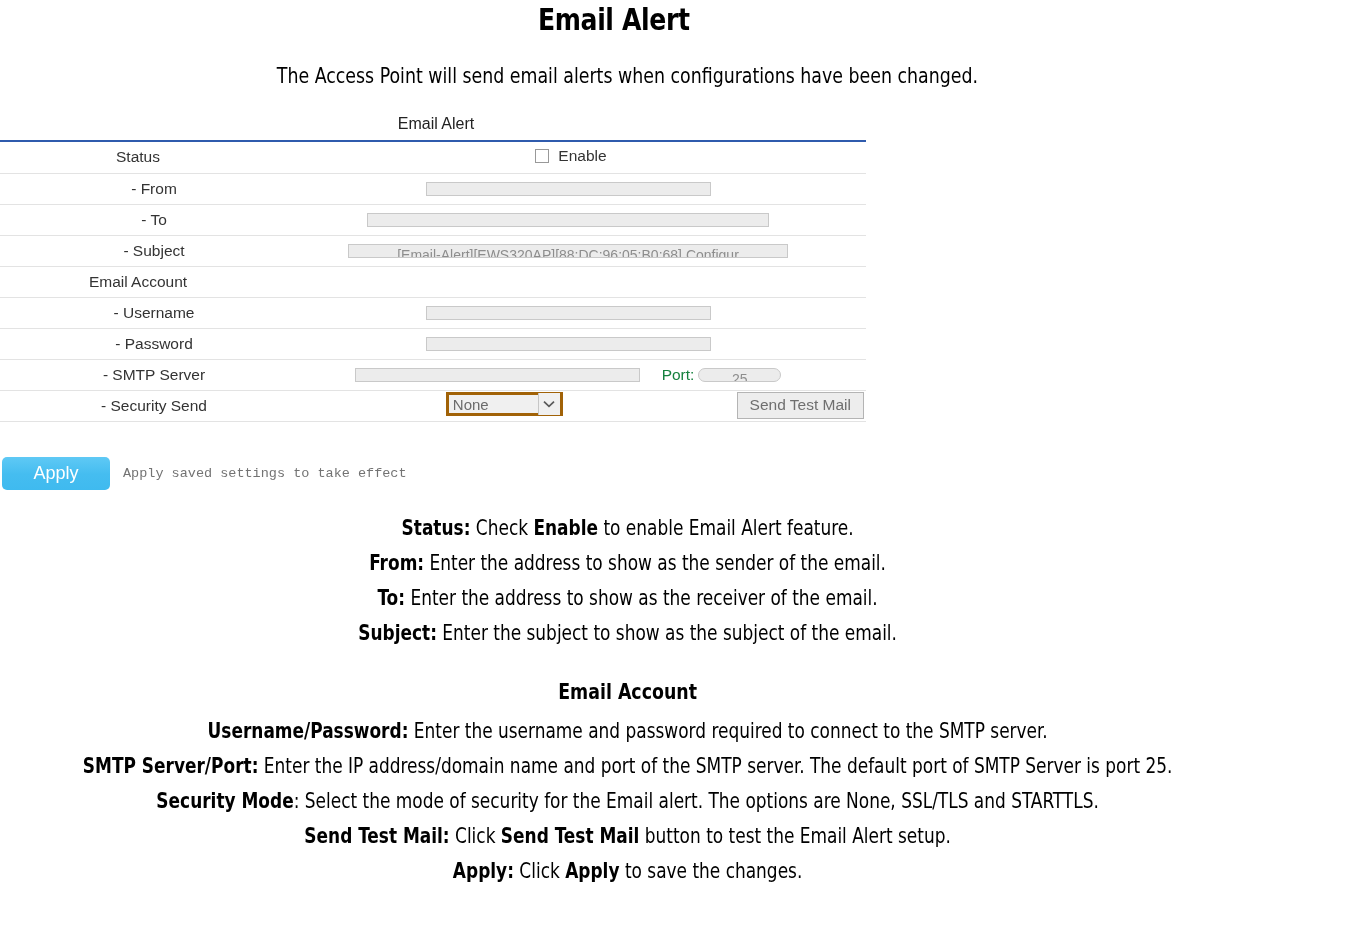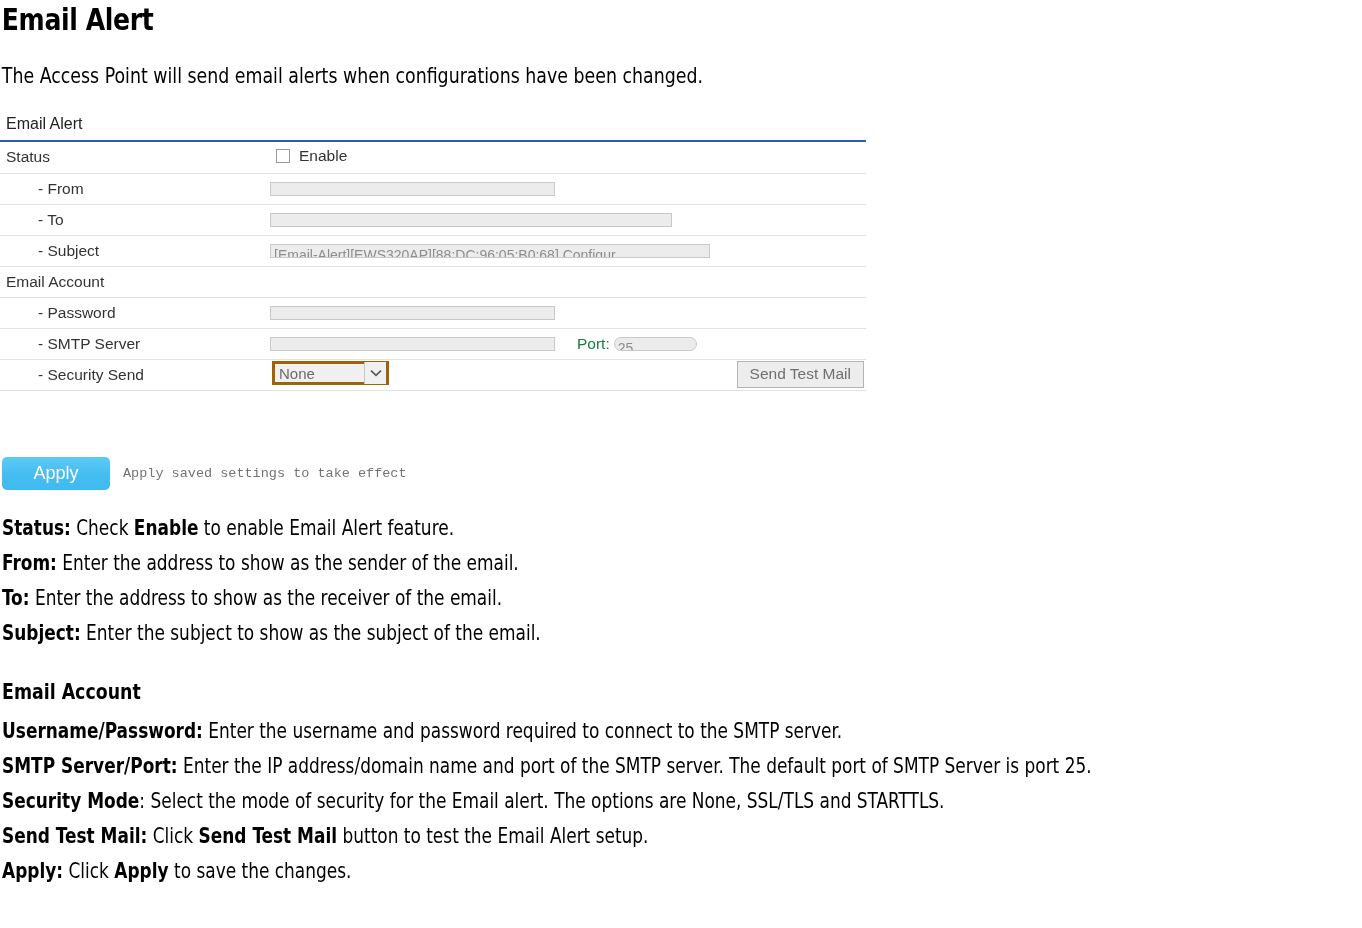--- a/index.html
+++ b/index.html
@@ -11,21 +11,21 @@
   body {
     width: 1362px;
     height: 928px;
     font-family: "Liberation Sans", sans-serif;
     color: #000000;
     overflow: hidden;
     position: relative;
   }
 
   
-  .doc { padding: 0 0 0 0; }
+  .doc { padding: 0 0 0 0; text-align: center; }
 
   .page-title {
     font-family: "DejaVu Sans Condensed", "Liberation Sans Narrow", "Liberation Sans", sans-serif;
     font-weight: bold;
     font-size: 31px;
     line-height: 34px;
     letter-spacing: -0.4px;
     margin: 0;
     padding: 2px 0 0 2px;
     transform: scaleX(0.9);
@@ -272,20 +272,26 @@
           <td class="val">
             <span class="tb w-subj">[Email-Alert][EWS320AP][88:DC:96:05:B0:68] Configur</span>
           </td>
         </tr>
 
         <tr>
           <td class="lbl grp">Email Account</td>
           <td class="val"></td>
         </tr>
 
+        <tr>
+          <td class="lbl sub">- Username</td>
+          <td class="val">
+            <span class="tb w-user"></span>
+          </td>
+        </tr>
 
         <tr>
           <td class="lbl sub">- Password</td>
           <td class="val">
             <span class="tb w-pass"></span>
           </td>
         </tr>
 
         <tr>
           <td class="lbl sub">- SMTP Server</td>

